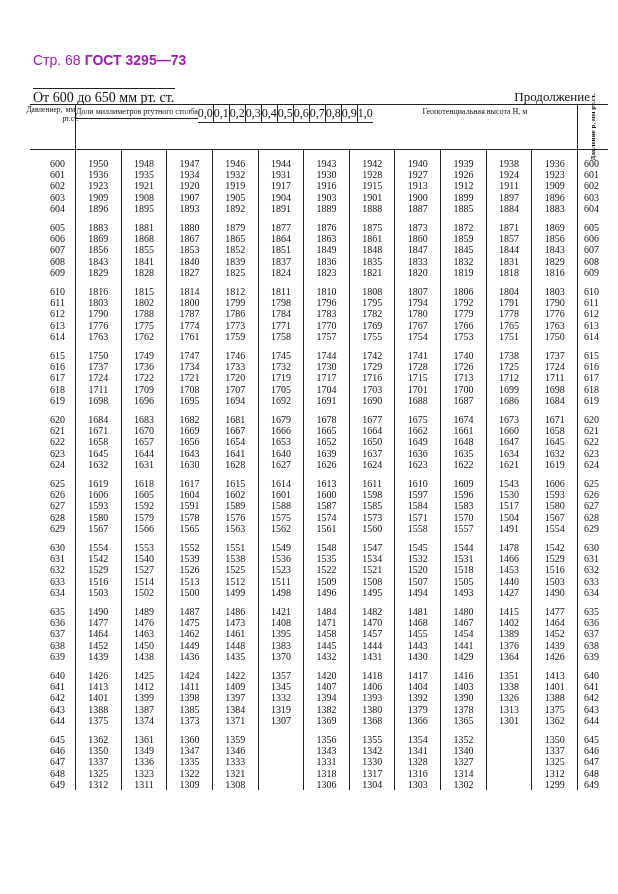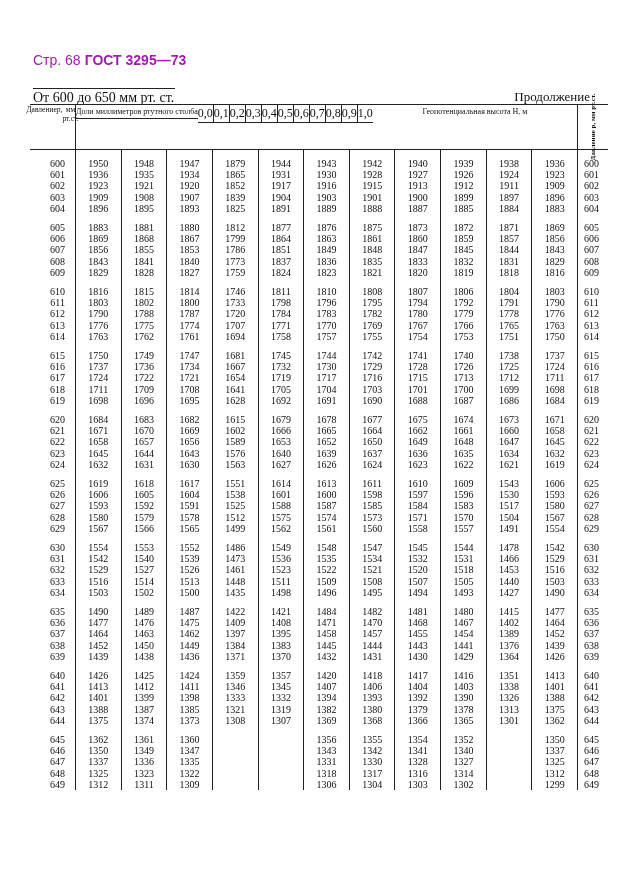--- a/index.html
+++ b/index.html
@@ -391,20 +391,27 @@
           <div class="group">
             <div class="cell">1360</div>
             <div class="cell">1347</div>
             <div class="cell">1335</div>
             <div class="cell">1322</div>
             <div class="cell">1309</div>
           </div>
         </div>
         <div class="col-data">
           <div class="group">
+            <div class="cell">1946</div>
+            <div class="cell">1932</div>
+            <div class="cell">1919</div>
+            <div class="cell">1905</div>
+            <div class="cell">1892</div>
+          </div>
+          <div class="group">
             <div class="cell">1879</div>
             <div class="cell">1865</div>
             <div class="cell">1852</div>
             <div class="cell">1839</div>
             <div class="cell">1825</div>
           </div>
           <div class="group">
             <div class="cell">1812</div>
             <div class="cell">1799</div>
             <div class="cell">1786</div>

